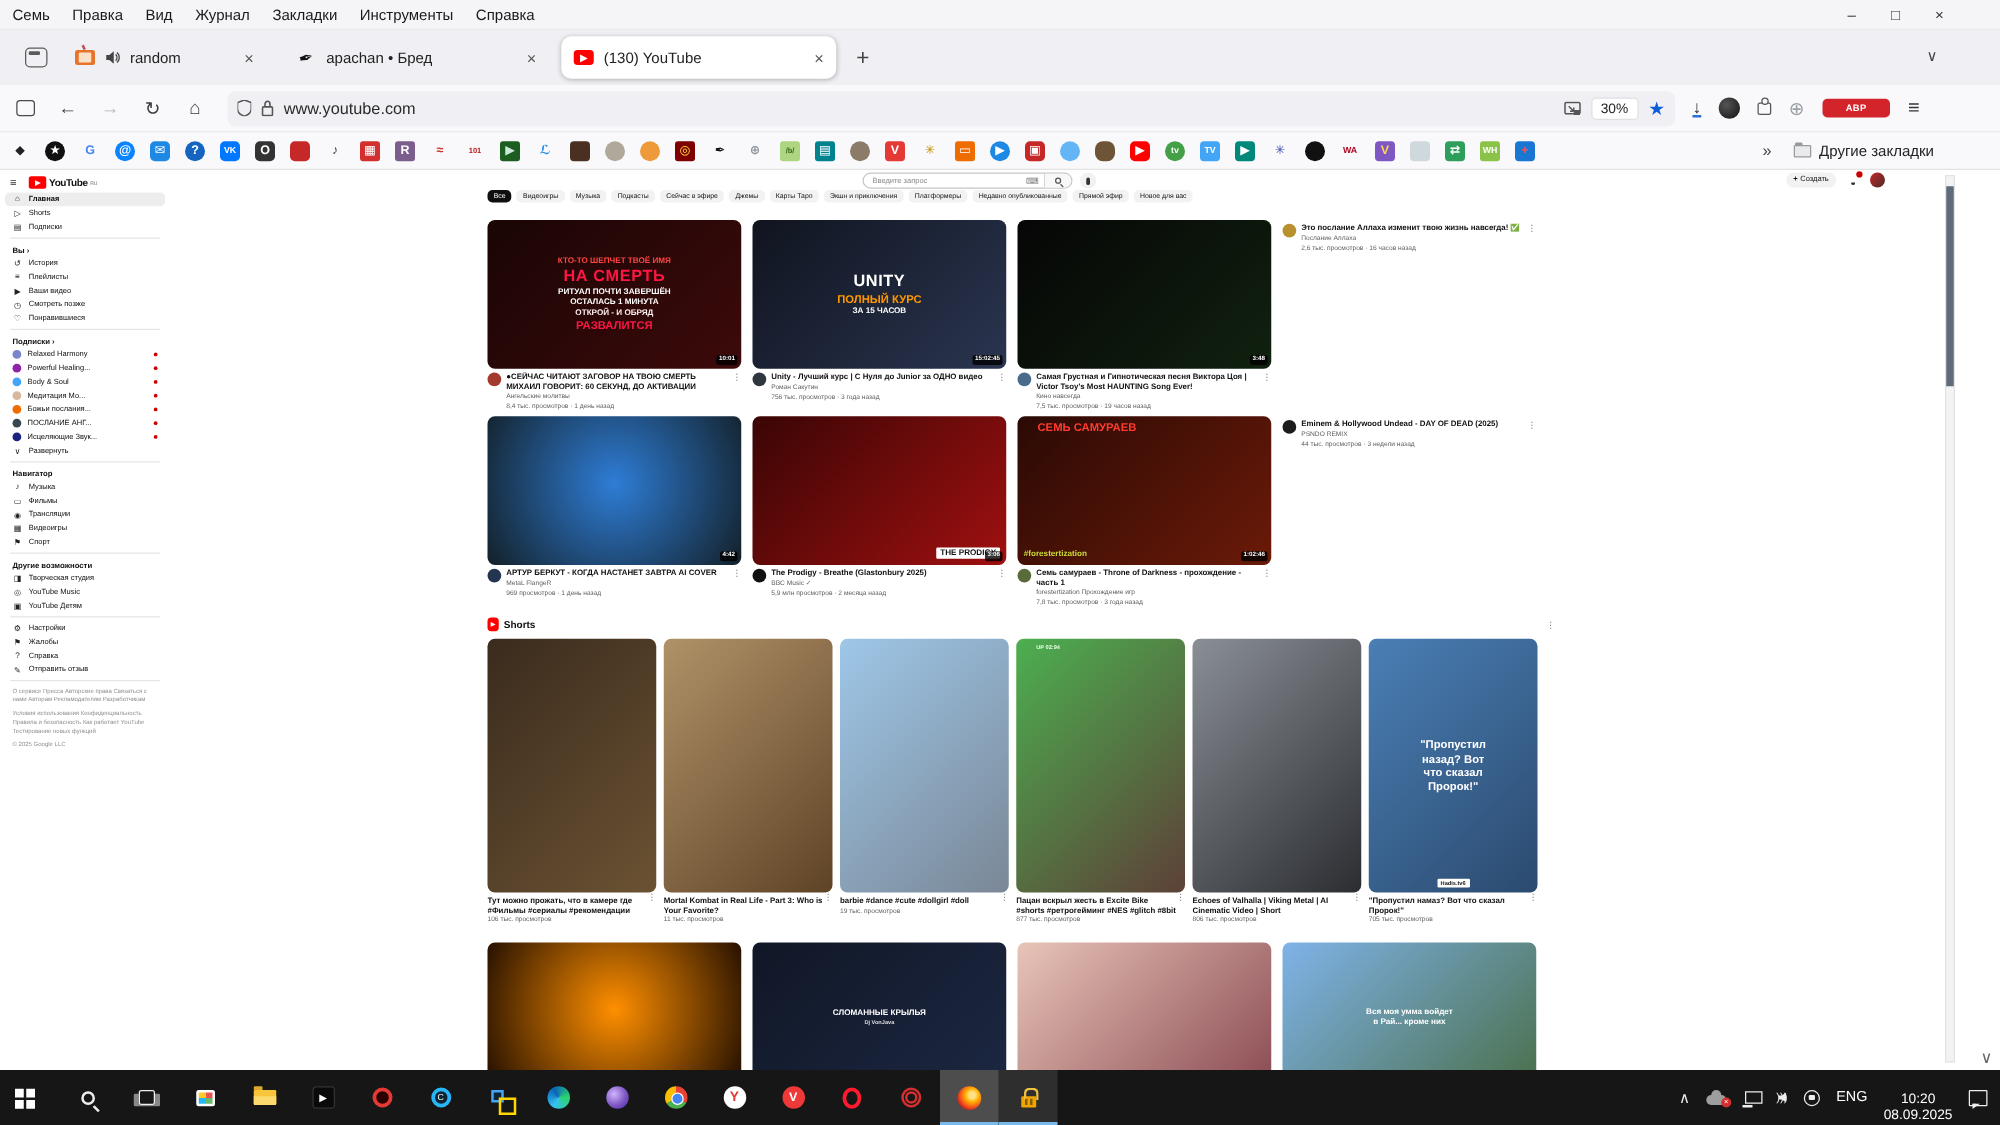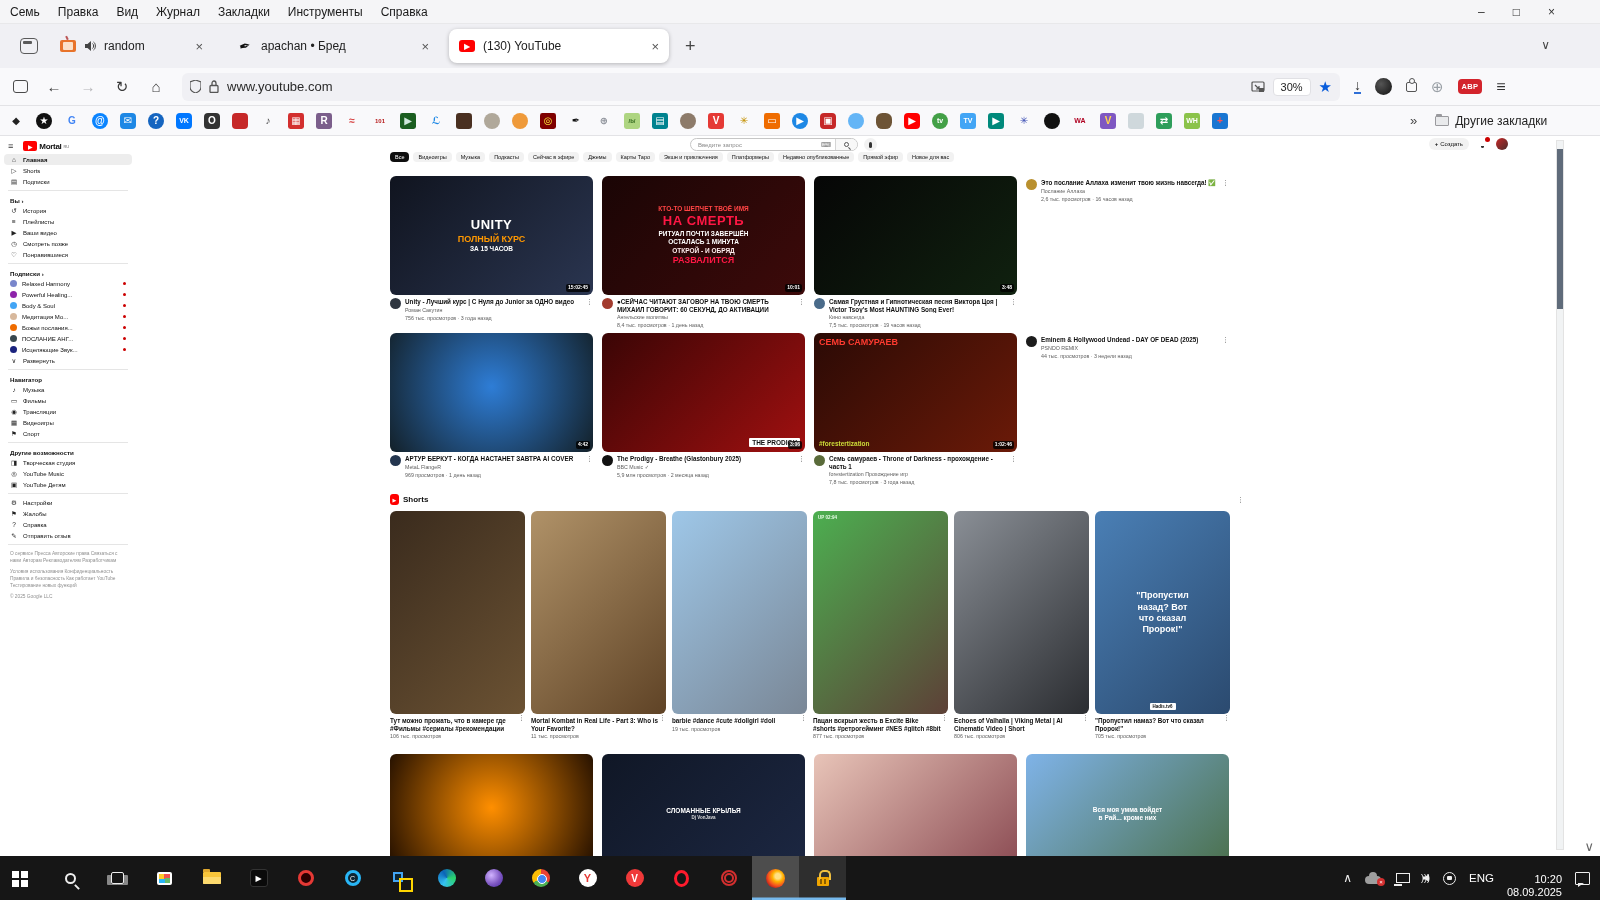--- a/index.html
+++ b/index.html
@@ -35,21 +35,21 @@
   #urlbar{height:28px;flex:0 0 auto;width:1158px;margin-left:12px;background:#f0f0f4;border-radius:6px;display:flex;align-items:center;padding:0 8px;gap:8px;}
   #urltext{font-size:13px;color:#2a2a2a;flex:1;}
   .zoompill{background:#fff;border-radius:4px;font-size:11px;color:#222;padding:2px 7px;border:1px solid #e0e0e4;}
   .star{color:#0a5ddb;font-size:15px;}
   .navright{display:flex;align-items:center;gap:14px;margin-left:14px;}
   .dl{font-size:14px;color:#333;border-bottom:2.5px solid #2f6fd6;line-height:13px;}
   .acct{width:17px;height:17px;border-radius:50%;background:radial-gradient(circle at 35% 35%,#555,#111);}
   .globe{color:#9aa0a6;font-size:15px;}
   .puzzle{width:11px;height:10px;border:1.6px solid #555;border-radius:2px;position:relative;}
   .puzzle::before{content:"";position:absolute;top:-5px;left:2px;width:4px;height:4px;border:1.6px solid #555;border-radius:50%;background:#f9f9fb;}
-  .abp{background:#d3242c;color:#fff;font-size:7.5px;font-weight:bold;padding:3px 4px;border-radius:4px;letter-spacing:.3px;}
+  .abp{background:#d3242c;color:#fff;font-size:7.5px;font-weight:bold;padding:3px 19px;border-radius:4px;letter-spacing:.3px;}
   .hamb{font-size:16px;color:#333;}
 
   #bmbar{position:absolute;left:0;top:106px;width:1600px;height:30px;background:#f9f9fb;border-bottom:1px solid #e3e3e6;display:flex;align-items:center;padding-left:8px;}
   .bm{width:16px;height:16px;margin-right:12px;display:flex;align-items:center;justify-content:center;font-weight:bold;flex:0 0 auto;overflow:hidden;}
   #bmoverflow{margin-left:170px;color:#444;font-size:13px;}
   #otherbm{display:flex;align-items:center;gap:6px;margin-left:18px;font-size:12px;color:#222;}
   .folder{width:14px;height:10px;background:#e9eaec;border:1px solid #9a9a9e;border-radius:1px;position:relative;}
   .folder::before{content:"";position:absolute;top:-3px;left:0;width:6px;height:2px;background:#9a9a9e;border-radius:1px 1px 0 0;}
 
   
@@ -93,21 +93,21 @@
   .chip{height:10px;border-radius:4px;background:#f2f2f2;color:#0f0f0f;font-size:5.5px;display:flex;align-items:center;padding:0 5px;white-space:nowrap;}
   .chip.sel{background:#0f0f0f;color:#fff;}
 
   
   #ytmain{position:absolute;left:390px;top:40px;width:860px;}
   .vrow{display:grid;grid-template-columns:repeat(4,203px);column-gap:9px;margin-bottom:4px;}
   .thumb{position:relative;width:203px;height:119px;border-radius:6px;overflow:hidden;
     display:flex;flex-direction:column;align-items:center;justify-content:center;gap:1px;}
   .thumb span{display:block;font-weight:bold;text-align:center;line-height:1.15;white-space:nowrap;}
   .ls{font-size:4.5px;} .lm{font-size:6.5px;} .ll{font-size:9px;} .lxl{font-size:13px;letter-spacing:.5px;}
-  .pos-tl{position:absolute;top:4px;left:5px;text-align:left!important;}
+  .pos-tl{position:absolute;top:4px;left:16px;text-align:left!important;}
   .pos-bl{position:absolute;bottom:5px;left:5px;}
   .pos-br{position:absolute;bottom:5px;right:5px;}
   .pos-b{position:absolute;bottom:4px;left:50%;transform:translateX(-50%);}
   .boxed{background:#fff;padding:1px 3px;border-radius:1px;}
   .dur{position:absolute;right:3px;bottom:3px;background:rgba(0,0,0,.8);color:#fff;font-size:5px;font-weight:bold;padding:1px 2px;border-radius:2px;}
   .vinfo{display:flex;gap:4px;margin-top:3px;height:31px;}
   .vav{width:11px;height:11px;border-radius:50%;flex:0 0 auto;}
   .vtxt{flex:1;min-width:0;}
   .vtitle{font-size:6.3px;font-weight:bold;color:#0f0f0f;line-height:7.5px;max-height:15px;overflow:hidden;}
   .vmeta{font-size:5.3px;color:#606060;line-height:7px;margin-top:1px;}
@@ -176,21 +176,21 @@
   .cloudx .c{position:absolute;bottom:0;left:0;width:16px;height:8px;background:#9e9e9e;border-radius:5px;}
   .cloudx .c::before{content:"";position:absolute;left:4px;top:-4px;width:8px;height:8px;background:#9e9e9e;border-radius:50%;}
   .cloudx .x{position:absolute;right:-2px;bottom:-2px;width:8px;height:8px;background:#d32f2f;border-radius:50%;color:#fff;font-size:6px;line-height:8px;text-align:center;}
   .net{width:14px;height:10px;border:1.6px solid #eee;position:relative;}
   .net::after{content:"";position:absolute;left:-3px;bottom:-3.5px;width:8px;height:1.6px;background:#eee;}
   .vol{width:6px;height:8px;background:#eee;clip-path:polygon(0 30%,40% 30%,100% 0,100% 100%,40% 70%,0 70%);margin-right:2px;}
   .volwaves{font-size:9px;color:#eee;margin-left:-10px;}
   .meet{width:13px;height:13px;border:1.6px solid #eee;border-radius:50%;display:flex;align-items:center;justify-content:center;}
   .meet::after{content:"";width:5px;height:3.5px;background:#eee;border-radius:1px;}
   #lang{font-size:11.5px;color:#fff;}
-  #clock{text-align:right;font-size:11px;color:#fff;line-height:13px;margin-top:16px;}
+  #clock{text-align:center;font-size:11px;color:#fff;line-height:13px;margin-top:16px;}
   .ac{width:15px;height:13px;border:1.6px solid #eee;border-radius:1px;position:relative;}
   .ac::after{content:"";position:absolute;left:2px;bottom:-4px;border:3px solid transparent;border-top-color:#eee;border-left-color:#eee;width:0;height:0;transform:scaleY(.7);}
 </style>
 </head>
 <body>
 
 <div id="menubar">
     <span class="mi">Семь</span>
     <span class="mi">Правка</span>
     <span class="mi">Вид</span>
@@ -325,21 +325,21 @@
     <span class="folder"></span>
     <span>Другие закладки</span>
   </div>
 </div>
 
 <div id="content">
   <div id="ytmast">
     <span id="ythamb">≡</span>
     <span id="ytlogo">
       <span class="lbox">▶</span>
-      <span class="ltxt">Mortal</span>
+      <span class="ltxt">YouTube</span>
       <sup>RU</sup>
     </span>
     <span id="ytsearch">
       <span class="ph">Введите запрос</span>
       <span class="kb">⌨</span>
       <span class="sbtn">
           <span class="minimag"></span>
         </span>
     </span>
     <span id="ytmic">
@@ -501,52 +501,52 @@
       <span class="chip">Платформеры</span>
       <span class="chip">Недавно опубликованные</span>
       <span class="chip">Прямой эфир</span>
       <span class="chip">Новое для вас</span>
     </div>
 
   <div id="ytmain">
     <div id="rows">
         <div class="vrow">
           <div class="vcard">
-            <div class="thumb" style="background: linear-gradient(135deg, rgb(16, 20, 31), rgb(42, 53, 80));">
-              <span class="lxl" style="color: rgb(255, 255, 255);">UNITY</span>
-              <span class="ll" style="color: rgb(255, 152, 0);">ПОЛНЫЙ КУРС</span>
-              <span class="lm" style="color: rgb(255, 255, 255);">ЗА 15 ЧАСОВ</span>
-              <span class="dur">15:02:45</span>
-            </div>
-            <div class="vinfo">
-              <span class="vav" style="background: rgb(47, 54, 64);"></span>
-              <div class="vtxt">
-                <div class="vtitle">Unity - Лучший курс | С Нуля до Junior за ОДНО видео</div>
-                <div class="vmeta">Роман Сакутин</div>
-                <div class="vmeta">756 тыс. просмотров · 3 года назад</div>
-              </div>
-              <span class="vdots">⋮</span>
-            </div>
-          </div>
-          <div class="vcard">
             <div class="thumb" style="background: linear-gradient(135deg, rgb(26, 5, 5), rgb(61, 10, 10));">
               <span class="lm" style="color: rgb(255, 68, 68);">КТО-ТО ШЕПЧЕТ ТВОЁ ИМЯ</span>
               <span class="lxl" style="color: rgb(255, 23, 68);">НА СМЕРТЬ</span>
               <span class="lm" style="color: rgb(255, 255, 255);">РИТУАЛ ПОЧТИ ЗАВЕРШЁН</span>
               <span class="lm" style="color: rgb(255, 255, 255);">ОСТАЛАСЬ 1 МИНУТА</span>
               <span class="lm" style="color: rgb(255, 238, 238);">ОТКРОЙ - И ОБРЯД</span>
               <span class="ll" style="color: rgb(255, 23, 68);">РАЗВАЛИТСЯ</span>
               <span class="dur">10:01</span>
             </div>
             <div class="vinfo">
               <span class="vav" style="background: rgb(162, 59, 46);"></span>
               <div class="vtxt">
                 <div class="vtitle">●СЕЙЧАС ЧИТАЮТ ЗАГОВОР НА ТВОЮ СМЕРТЬ МИХАИЛ ГОВОРИТ: 60 СЕКУНД, ДО АКТИВАЦИИ СТРАШНОГО ПРОКЛЯТИЯ</div>
                 <div class="vmeta">Ангельские молитвы</div>
                 <div class="vmeta">8,4 тыс. просмотров · 1 день назад</div>
+              </div>
+              <span class="vdots">⋮</span>
+            </div>
+          </div>
+          <div class="vcard">
+            <div class="thumb" style="background: linear-gradient(135deg, rgb(16, 20, 31), rgb(42, 53, 80));">
+              <span class="lxl" style="color: rgb(255, 255, 255);">UNITY</span>
+              <span class="ll" style="color: rgb(255, 152, 0);">ПОЛНЫЙ КУРС</span>
+              <span class="lm" style="color: rgb(255, 255, 255);">ЗА 15 ЧАСОВ</span>
+              <span class="dur">15:02:45</span>
+            </div>
+            <div class="vinfo">
+              <span class="vav" style="background: rgb(47, 54, 64);"></span>
+              <div class="vtxt">
+                <div class="vtitle">Unity - Лучший курс | С Нуля до Junior за ОДНО видео</div>
+                <div class="vmeta">Роман Сакутин</div>
+                <div class="vmeta">756 тыс. просмотров · 3 года назад</div>
               </div>
               <span class="vdots">⋮</span>
             </div>
           </div>
           <div class="vcard">
             <div class="thumb" style="background: linear-gradient(135deg, rgb(6, 6, 6), rgb(16, 33, 15));">
               <span class="dur">3:48</span>
             </div>
             <div class="vinfo">
               <span class="vav" style="background: rgb(74, 107, 138);"></span>

